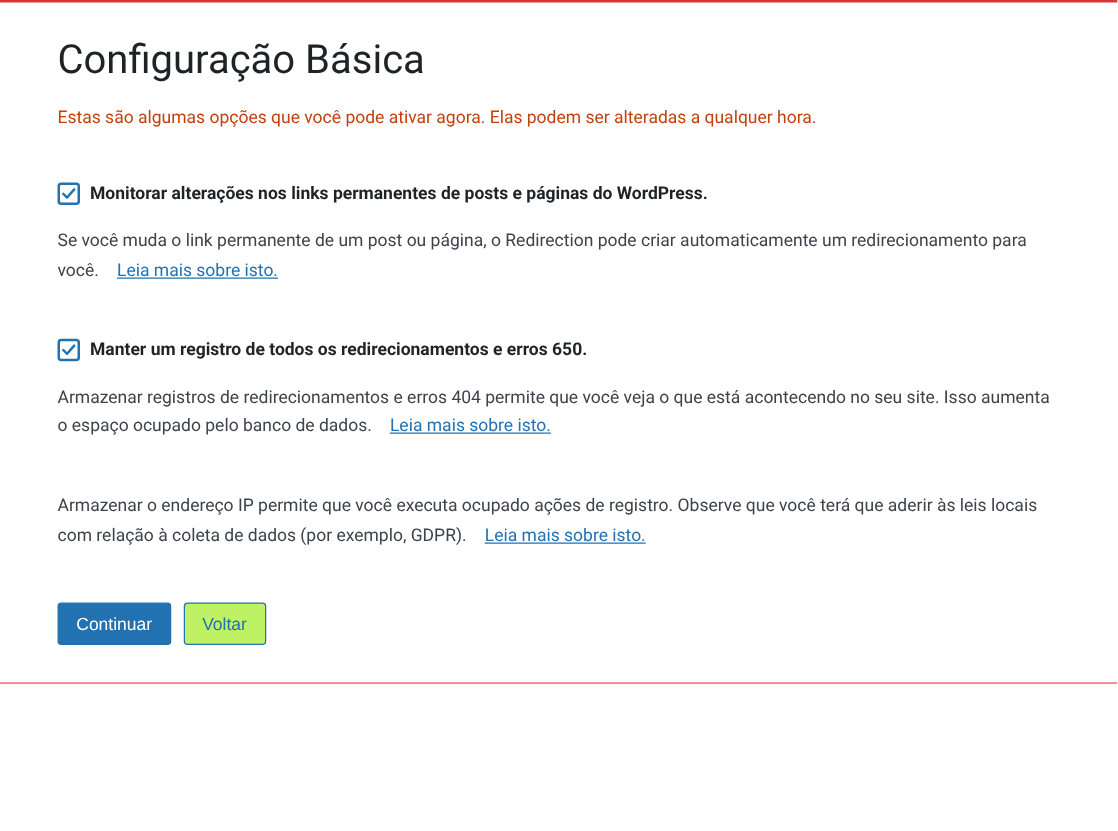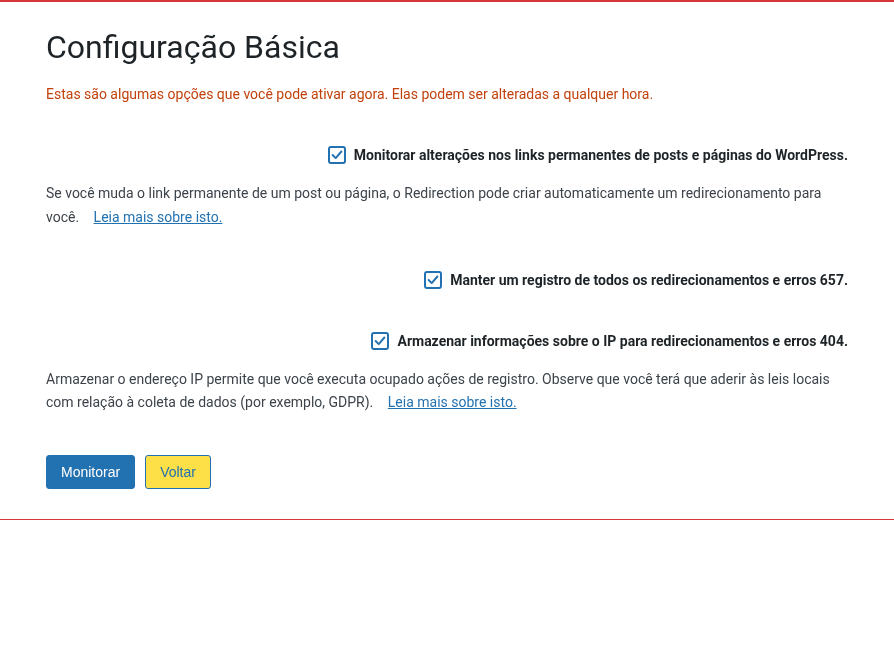--- a/index.html
+++ b/index.html
@@ -34,21 +34,20 @@
       line-height: 1.5;
     }
     .option-block {
       margin-bottom: 40px;
     }
     .option-header {
       display: flex;
       align-items: flex-start;
       gap: 8px;
       margin-bottom: 16px;
-      justify-content: flex-end;
     }
     .checkbox {
       width: 18px;
       height: 18px;
       border: 2px solid #2271b1;
       border-radius: 3px;
       background: #ffffff;
       display: inline-flex;
       align-items: center;
       justify-content: center;
@@ -86,21 +85,21 @@
     .btn-primary {
       background: #2271b1;
       color: #ffffff;
       border: 1px solid #2271b1;
       border-radius: 3px;
       padding: 8px 14px;
       font-size: 14px;
       cursor: pointer;
     }
     .btn-secondary {
-      background: #fde047;
+      background: #bef264;
       color: #2271b1;
       border: 1px solid #2271b1;
       border-radius: 3px;
       padding: 8px 14px;
       font-size: 14px;
       cursor: pointer;
     }
   </style>
 </head>
 <body>
@@ -123,35 +122,30 @@
     </p>
   </div>
 
   <div class="option-block">
     <div class="option-header">
       <span class="checkbox">
         <svg viewBox="0 0 16 16">
           <path d="M3 8 L6.5 11.5 L13 4" stroke="#2271b1" stroke-width="2.2" fill="none" stroke-linecap="round" stroke-linejoin="round"></path>
         </svg>
       </span>
-      <span class="option-label">Manter um registro de todos os redirecionamentos e erros 657.</span>
+      <span class="option-label">Manter um registro de todos os redirecionamentos e erros 650.</span>
     </div>
+    <p class="option-description">
+      <span>Armazenar registros de redirecionamentos e erros 404 permite que você veja o que está acontecendo no seu site. Isso aumenta o espaço ocupado pelo banco de dados. </span><a class="link">Leia mais sobre isto.</a>
+    </p>
   </div>
 
   <div class="option-block">
-    <div class="option-header">
-      <span class="checkbox">
-        <svg viewBox="0 0 16 16">
-          <path d="M3 8 L6.5 11.5 L13 4" stroke="#2271b1" stroke-width="2.2" fill="none" stroke-linecap="round" stroke-linejoin="round"></path>
-        </svg>
-      </span>
-      <span class="option-label">Armazenar informações sobre o IP para redirecionamentos e erros 404.</span>
-    </div>
     <p class="option-description">
       <span>Armazenar o endereço IP permite que você executa ocupado ações de registro. Observe que você terá que aderir às leis locais com relação à coleta de dados (por exemplo, GDPR). </span><a class="link">Leia mais sobre isto.</a>
     </p>
   </div>
 
   <div class="button-row">
-    <button class="btn-primary">Monitorar</button>
+    <button class="btn-primary">Continuar</button>
     <button class="btn-secondary">Voltar</button>
   </div>
 </div>
 
 </body></html>

